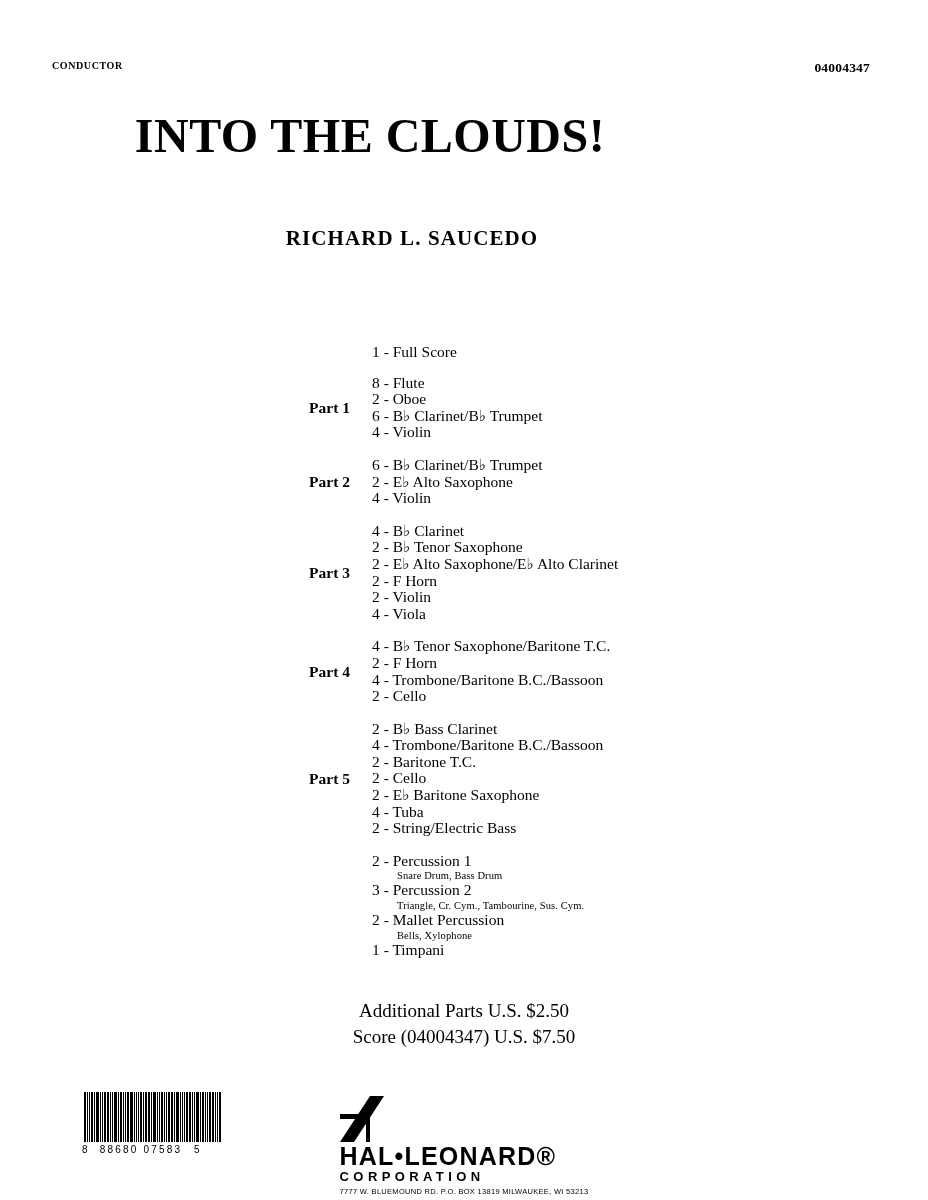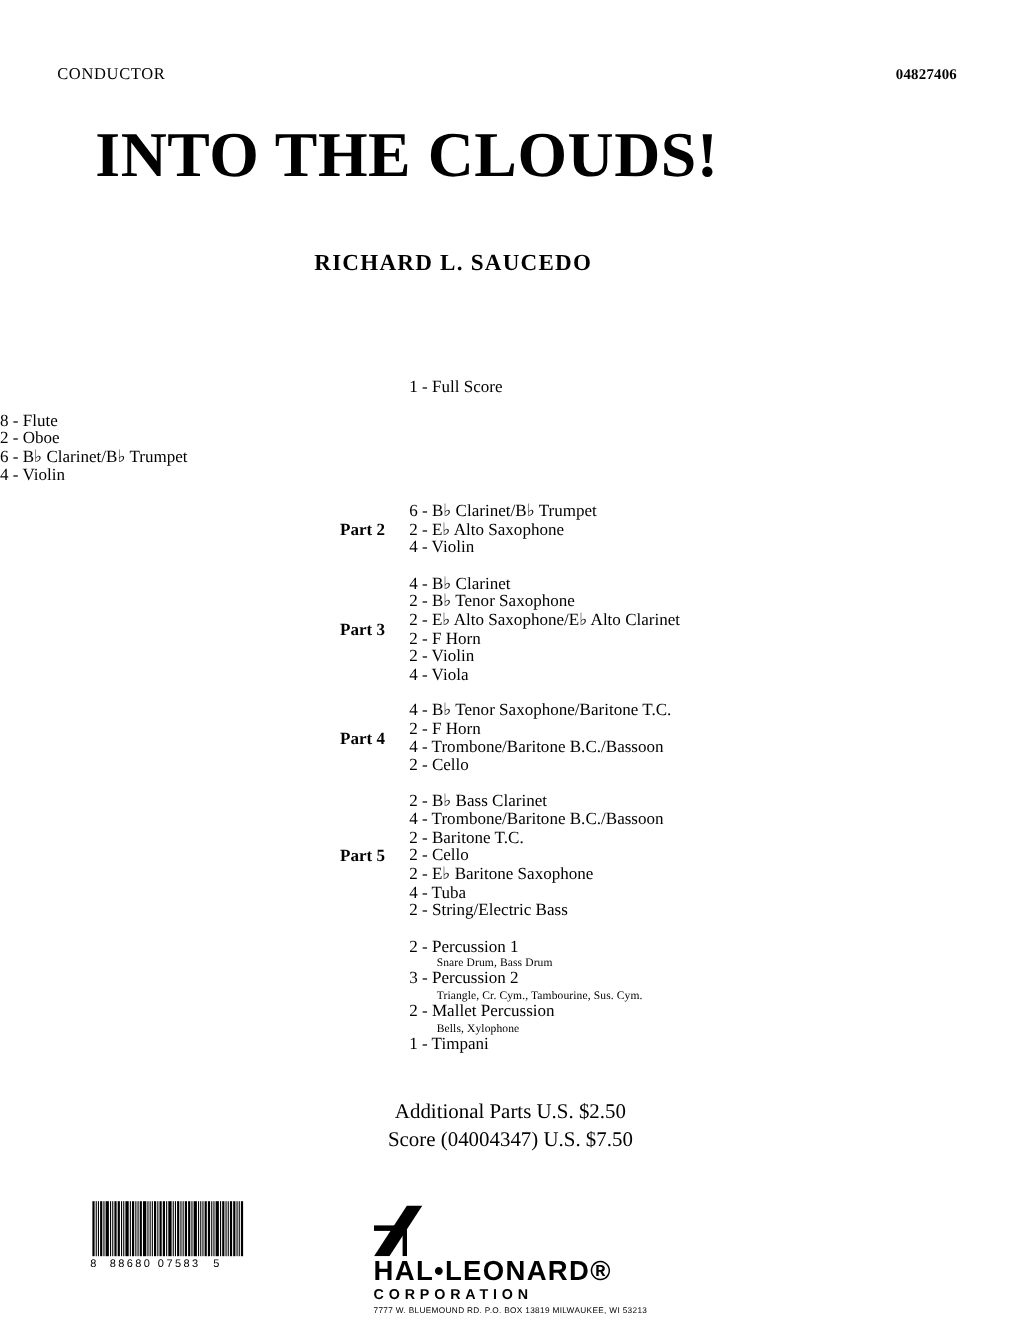--- a/index.html
+++ b/index.html
@@ -28,22 +28,22 @@
     top: 60px;
     left: 0;
     width: 928px;
     height: 22px;
   }
   .conductor-label {
     position: absolute;
     left: 52px;
     top: 0;
     font-family: "Liberation Serif", serif;
-    font-weight: normal;
-    font-size: 15px;
+    font-weight: bold;
+    font-size: 10px;
     letter-spacing: 0.6px;
   }
   .catalog-number {
     position: absolute;
     right: 58px;
     top: 0;
     font-family: "Liberation Serif", serif;
     font-weight: bold;
     font-size: 13.5px;
     letter-spacing: 0.2px;
@@ -51,21 +51,21 @@
 
   
   .title {
     position: absolute;
     top: 112px;
     left: 0;
     width: 740px;
     text-align: center;
     font-family: "Liberation Serif", serif;
     font-weight: bold;
-    font-size: 58px;
+    font-size: 48px;
     letter-spacing: 0.5px;
     line-height: 1;
   }
   .composer {
     position: absolute;
     top: 226px;
     left: 0;
     width: 824px;
     text-align: center;
     font-family: "Liberation Serif", serif;
@@ -229,36 +229,37 @@
     text-align: center;
   }
 </style>
 </head>
 <body>
 
 <div class="page">
 
   <div class="header-row">
     <div class="conductor-label">CONDUCTOR</div>
-    <div class="catalog-number">04827406</div>
+    <div class="catalog-number">04004347</div>
   </div>
 
   <div class="title">INTO THE CLOUDS!</div>
   <div class="composer">RICHARD L. SAUCEDO</div>
 
 
   <div class="instr-block" id="instr-block">
       <div class="group">
         <div class="group-label"></div>
         <div class="group-lines">
           <div class="line">1 - Full Score</div>
         </div>
       </div>
       <div class="spacer-sm"></div>
       <div class="group">
+        <div class="group-label">Part 1</div>
         <div class="group-lines">
           <div class="line">8 - Flute</div>
           <div class="line">2 - Oboe</div>
           <div class="line">6 - B♭ Clarinet/B♭  Trumpet</div>
           <div class="line">4 - Violin</div>
         </div>
       </div>
       <div class="spacer-md"></div>
       <div class="group">
         <div class="group-label">Part 2</div>

